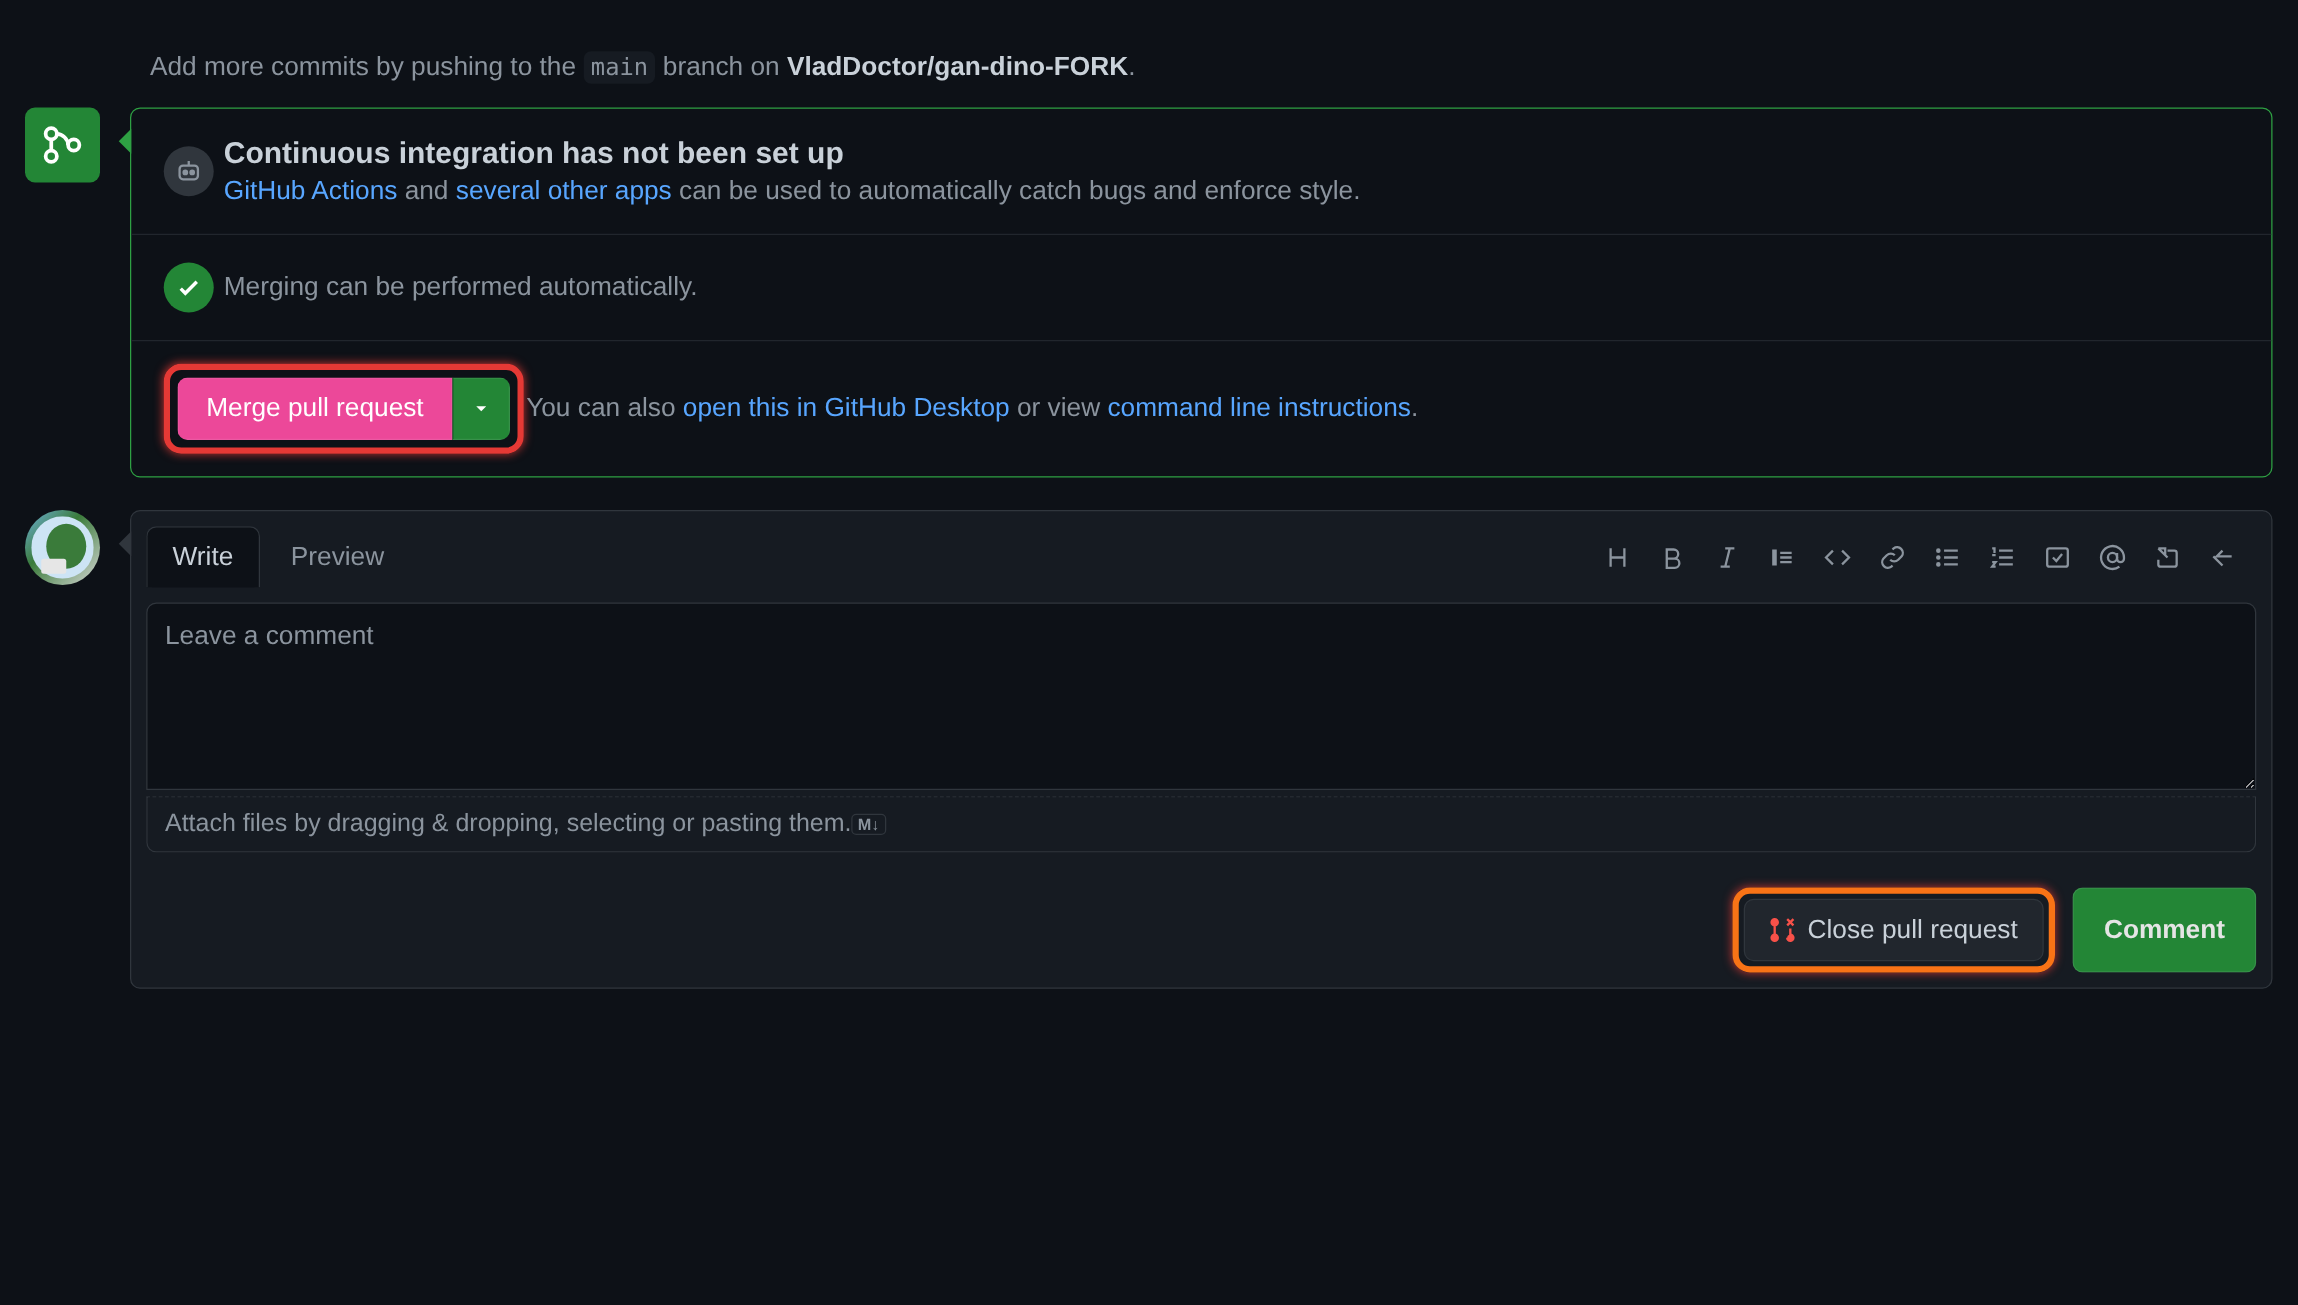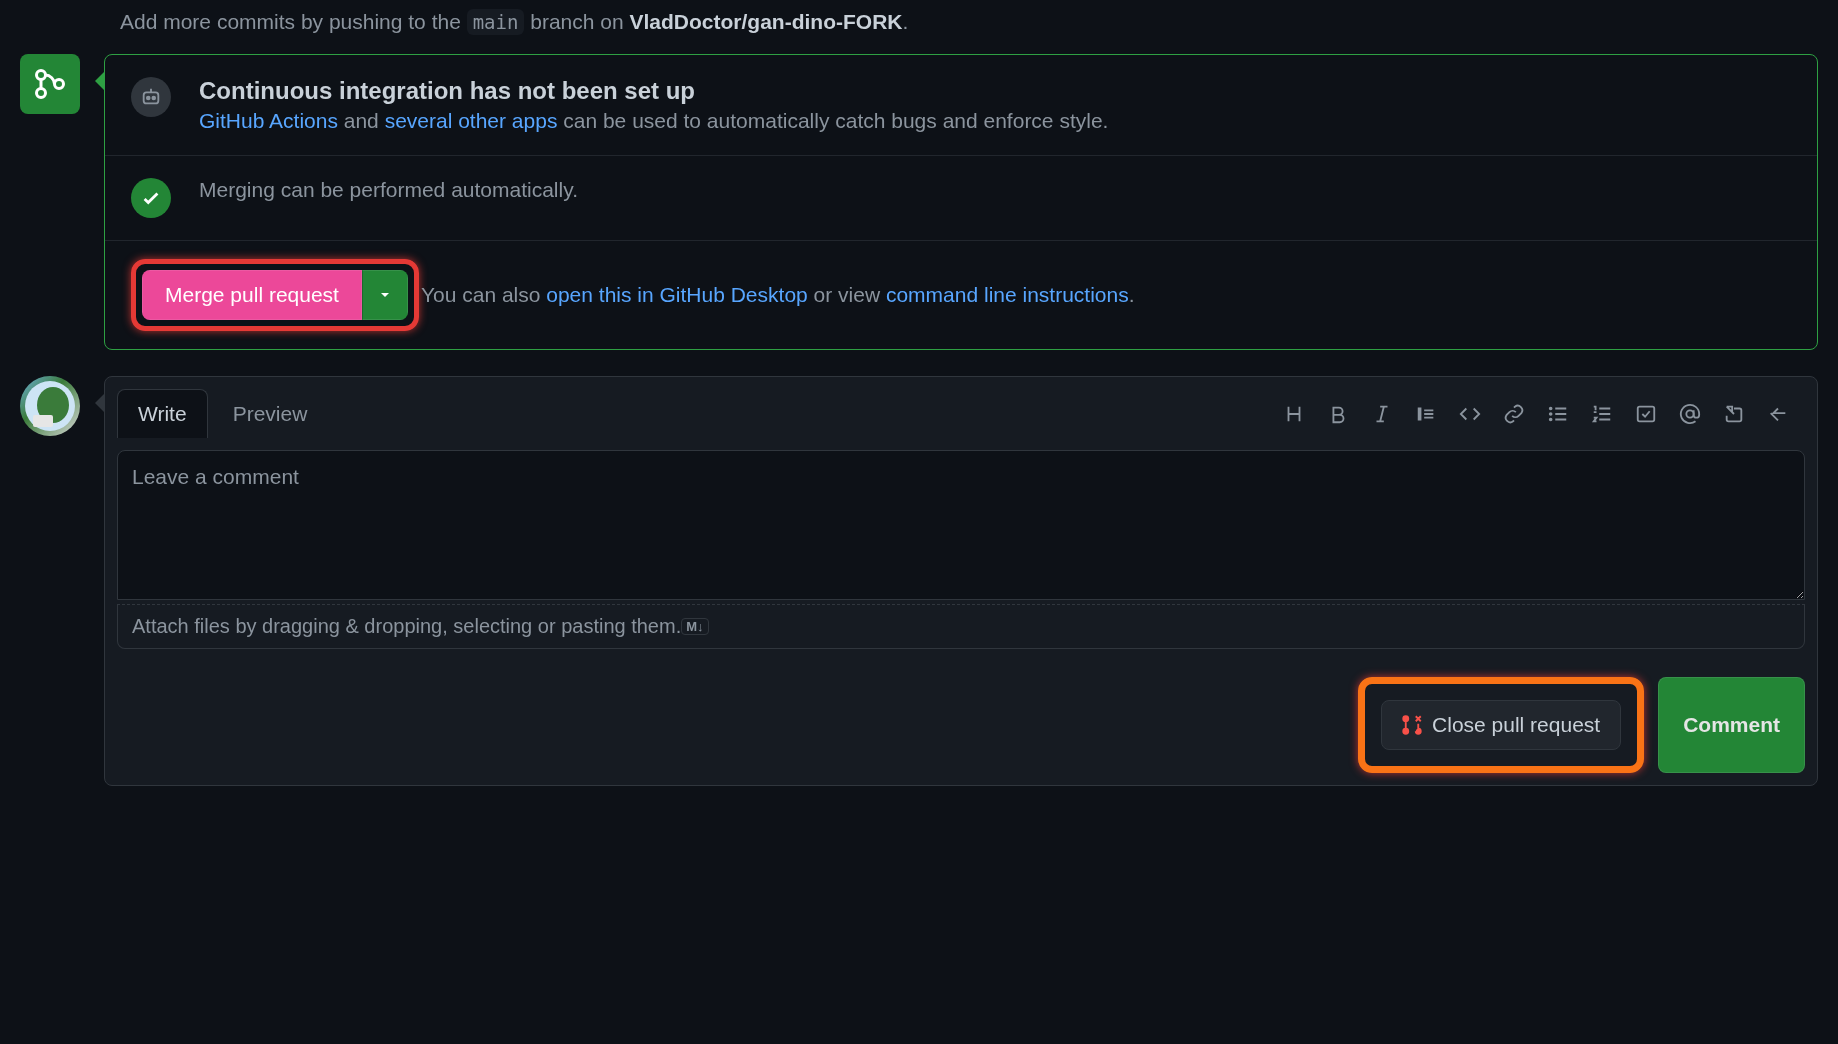--- a/index.html
+++ b/index.html
@@ -8,20 +8,21 @@
     color: #c9d1d9;
     font-family: -apple-system, BlinkMacSystemFont, "Segoe UI", Helvetica, Arial, sans-serif;
     font-size: 20px;
     padding: 10px 20px 30px 20px;
   }
   .top-hint {
     color: #8b949e;
     margin-left: 100px;
     margin-bottom: 20px;
     font-size: 21px;
+    margin-top: 32px;
   }
   .top-hint .code {
     font-family: ui-monospace, SFMono-Regular, Menlo, monospace;
     background: #161b22;
     padding: 2px 6px;
     border-radius: 6px;
     font-size: 19px;
   }
   .top-hint .strong { color: #c9d1d9; font-weight: 600; }
 
@@ -49,22 +50,22 @@
     left: -10px;
     top: 16px;
     width: 0; height: 0;
     border-top: 10px solid transparent;
     border-bottom: 10px solid transparent;
     border-right: 10px solid #2ea043;
   }
   .merge-box > .section {
     padding: 22px 26px;
     display: flex;
-    gap: 28px;
-    align-items: flex-start;
+    gap: 8px;
+    align-items: center;
   }
   .merge-box > .section + .section { border-top: 1px solid #21262d; }
 
   .ci-icon {
     width: 40px; height: 40px;
     border-radius: 50%;
     background: #30363d;
     display:flex;align-items:center;justify-content:center;
     flex-shrink:0;
     color:#8b949e;
@@ -188,23 +189,23 @@
     font-weight:700;
     color:#8b949e;
   }
   .action-row {
     display:flex;
     justify-content:flex-end;
     gap:14px;
     padding: 16px 12px 12px 12px;
   }
   .close-wrap {
-    border: 7px solid #f97316;
+    border: 5px solid #f97316;
     border-radius: 14px;
-    padding: 16px;
+    padding: 4px;
     box-shadow: 0 0 8px rgba(229,57,53,0.8);
   }
   .close-btn {
     background:#21262d;
     border:1px solid #30363d;
     color:#c9d1d9;
     padding:12px 20px;
     font-size:21px;
     border-radius:8px;
     cursor:pointer;

